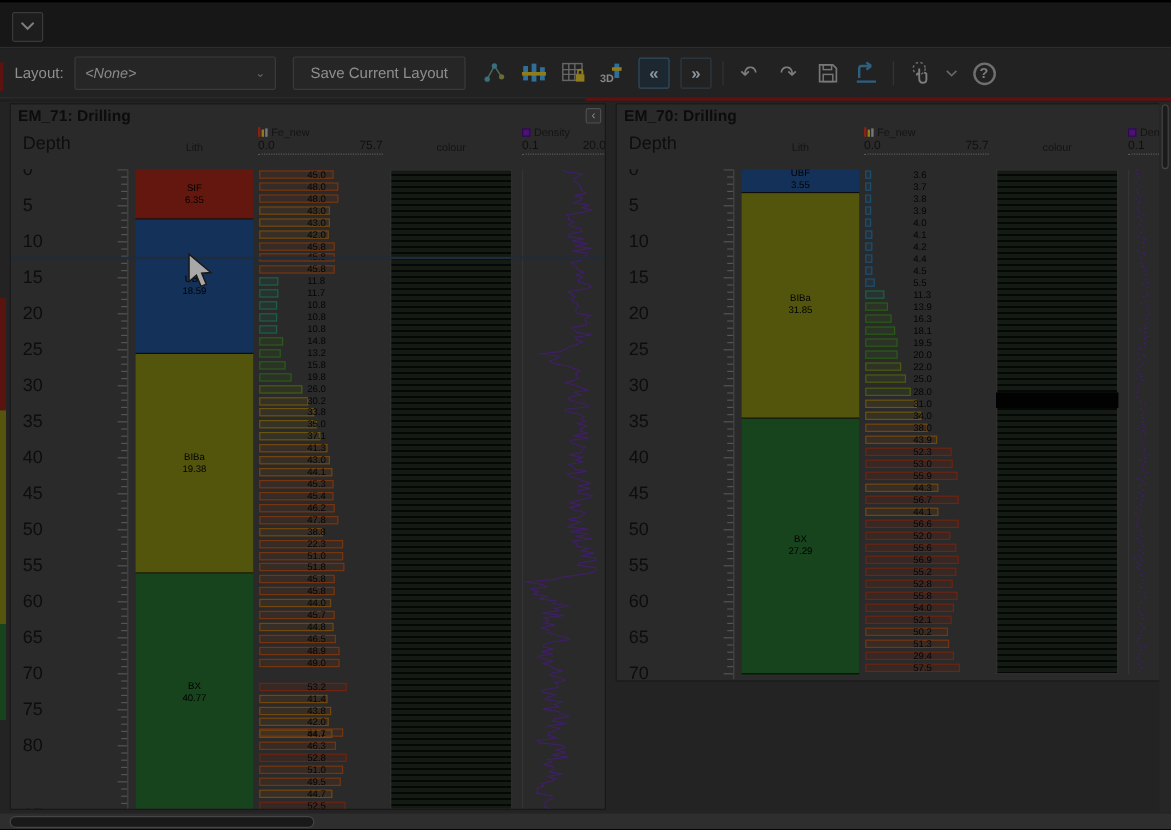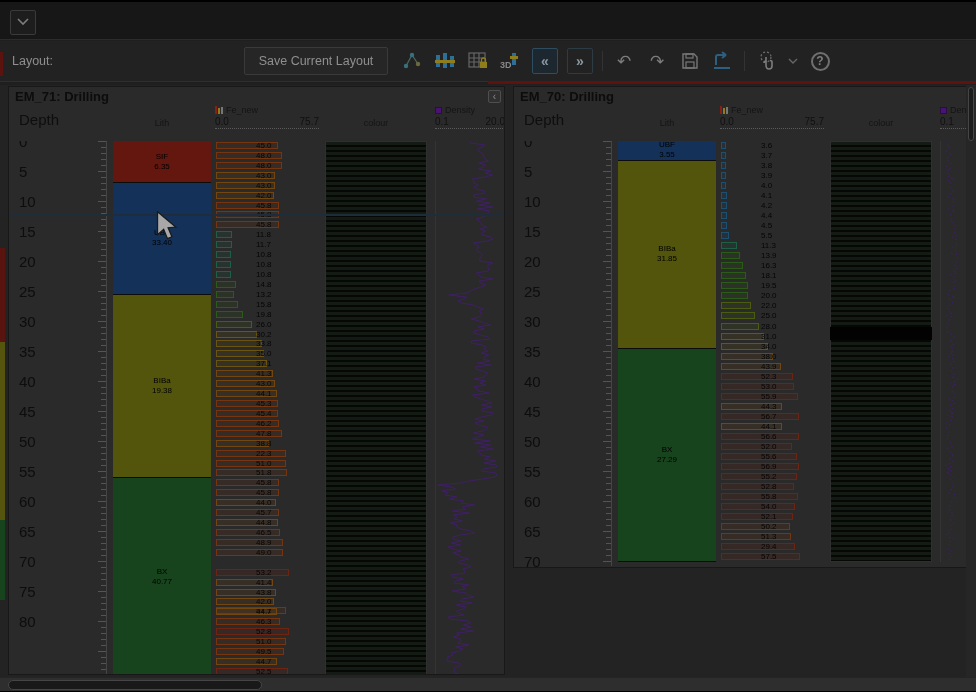--- a/index.html
+++ b/index.html
@@ -83,20 +83,24 @@
   <div class="tabbar">
     <div class="tab-dropdown-btn">
       <svg width="12" height="8" viewBox="0 0 12 8">
           <path d="M1 1 L6 6 L11 1" fill="none" stroke="#7d7d7d" stroke-width="1.6"></path>
         </svg>
     </div>
   </div>
 
   <div class="toolbar">
     <span class="toolbar-label">Layout:</span>
+    <div class="layout-select">
+      <span>&lt;None&gt;</span>
+      <span class="chev">⌄</span>
+    </div>
     <div class="save-layout-btn">Save Current Layout</div>
     <div class="tool-icons">
       <div class="ticon">
         <svg width="20" height="20" viewBox="0 0 20 20">
             <path d="M4 15 L10 4 L16 13" fill="none" stroke="#4a6a5e" stroke-width="1.2"></path>
             <circle cx="4" cy="15" r="2.2" fill="#39707e"></circle>
             <circle cx="10" cy="4" r="2.2" fill="#39707e"></circle>
             <circle cx="16" cy="13" r="2.2" fill="#6a6a3a"></circle>
           </svg>
       </div>
@@ -308,21 +312,21 @@
             <div class="tick" style="top: 522px; width: 5px;"></div>
             <div class="tick" style="top: 528px; width: 5px;"></div>
           </div>
         <div class="lith-track">
             <div class="lith-block" style="top: 0px; height: 42px; background: rgb(100, 23, 15); border-bottom: 1px solid rgb(12, 12, 12);">
               <span>SIF</span>
               <span>6.35</span>
             </div>
             <div class="lith-block" style="top: 42px; height: 111.6px; background: rgb(20, 49, 90); border-bottom: 1px solid rgb(12, 12, 12);">
               <span>UBF</span>
-              <span>33.40</span>
+              <span>18.59</span>
             </div>
             <div class="lith-block" style="top: 153.6px; height: 183.6px; background: rgb(83, 85, 12); border-bottom: 1px solid rgb(12, 12, 12);">
               <span>BIBa</span>
               <span>19.38</span>
             </div>
             <div class="lith-block" style="top: 337.2px; height: 198.6px; background: rgb(23, 67, 29); border-bottom: 1px solid rgb(12, 12, 12);">
               <span>BX</span>
               <span>40.77</span>
             </div>
           </div>

